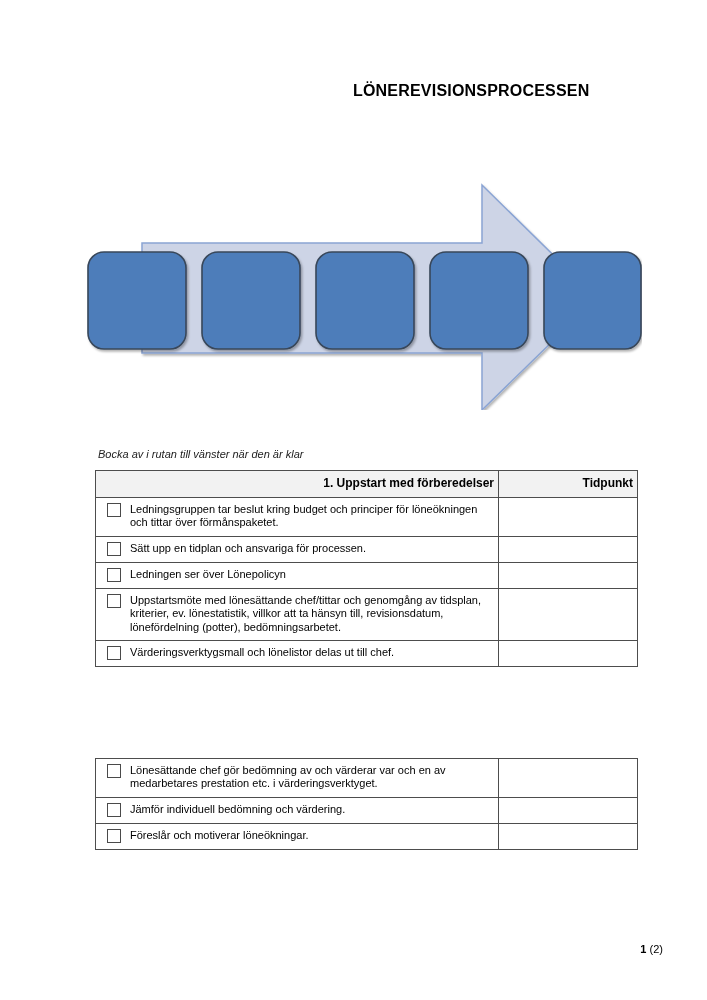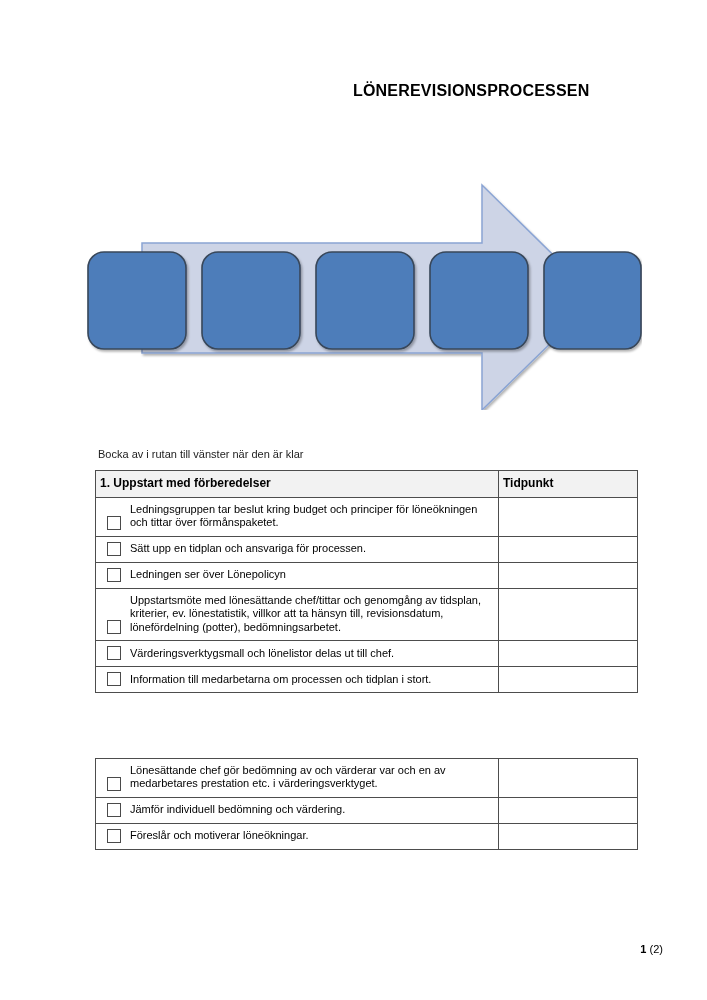--- a/index.html
+++ b/index.html
@@ -2,29 +2,29 @@
 <html><head>
 <meta charset="utf-8">
 <style>
   html,body{margin:0;padding:0;background:#fff;}
   .page{position:relative;width:707px;height:1000px;background:#ffffff;overflow:hidden;
         font-family:"Liberation Sans",sans-serif;color:#000;}
   .title-block{position:absolute;left:353px;top:83px;}
   .doc-title{font-size:16px;font-weight:bold;line-height:15px;letter-spacing:.2px;}
   .doc-subtitle{font-size:13.5px;line-height:16px;}
   .graphic{position:absolute;left:87px;top:183px;width:555px;height:227px;}
-  .note{position:absolute;left:98px;top:448px;font-size:11px;color:#222;}
+  .note{position:absolute;left:98px;top:448px;font-size:11px;font-style:italic;color:#222;}
   table.check-table{position:absolute;left:95px;width:542px;border-collapse:collapse;table-layout:fixed;}
   #table-1{top:470px;}
   #table-2{top:758px;}
   .check-table td,.check-table th{border:1px solid #4d4d4d;vertical-align:top;}
-  .hdr-title,.hdr-time{background:#f2f2f2;font-size:12px;font-weight:bold;text-align:left;
+  .hdr-title,.hdr-time{background:#f2f2f2;font-size:12px;font-weight:bold;text-align:right;
         padding:5px 4px;height:16px;vertical-align:middle;}
   .task-cell{padding:5px 8px 6px 11px;}
-  .task-inner{display:flex;align-items:flex-end;}
+  .task-inner{display:flex;align-items:flex-start;}
   .checkbox{width:12px;height:12px;border:1px solid #4a4a4a;background:#fff;flex:0 0 auto;
         margin-top:0px;margin-right:9px;display:inline-block;}
   .task-text{font-size:11px;line-height:13.4px;padding-top:0px;}
   .time-cell{font-size:11px;padding:5px;}
   .footer{position:absolute;top:943px;right:44px;font-size:11px;}
   .footer .pg{font-weight:bold;}
 </style>
 </head>
 <body>
 
@@ -107,29 +107,20 @@
         <tr>
           <td class="task-cell">
             <span class="task-inner">
               <span class="checkbox"></span>
               <span class="task-text">Värderingsverktygsmall och lönelistor delas ut till chef.</span>
             </span>
           </td>
           <td class="time-cell"></td>
         </tr>
 
-        <tr>
-          <td class="task-cell">
-            <span class="task-inner">
-              <span class="checkbox"></span>
-              <span class="task-text">Information till medarbetarna om processen och tidplan i stort.</span>
-            </span>
-          </td>
-          <td class="time-cell"></td>
-        </tr>
       </tbody>
   </table>
 
   <table class="check-table" id="table-2">
     <colgroup>
         <col style="width:403px">
         <col style="width:139px">
       </colgroup>
     <tbody>
 

